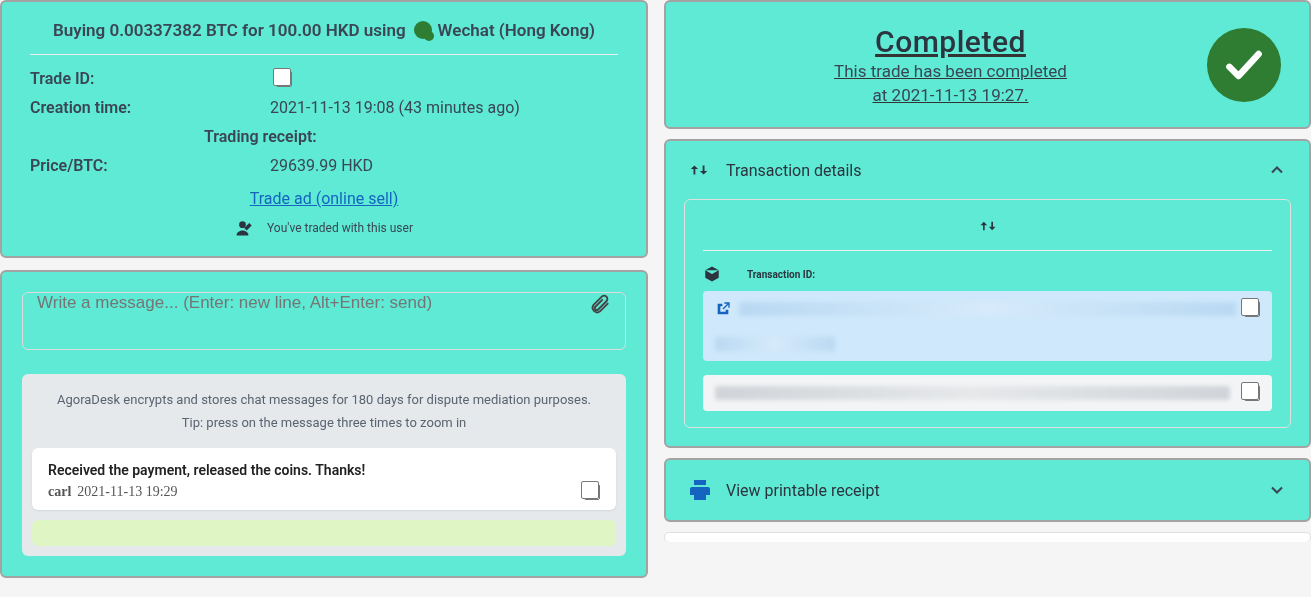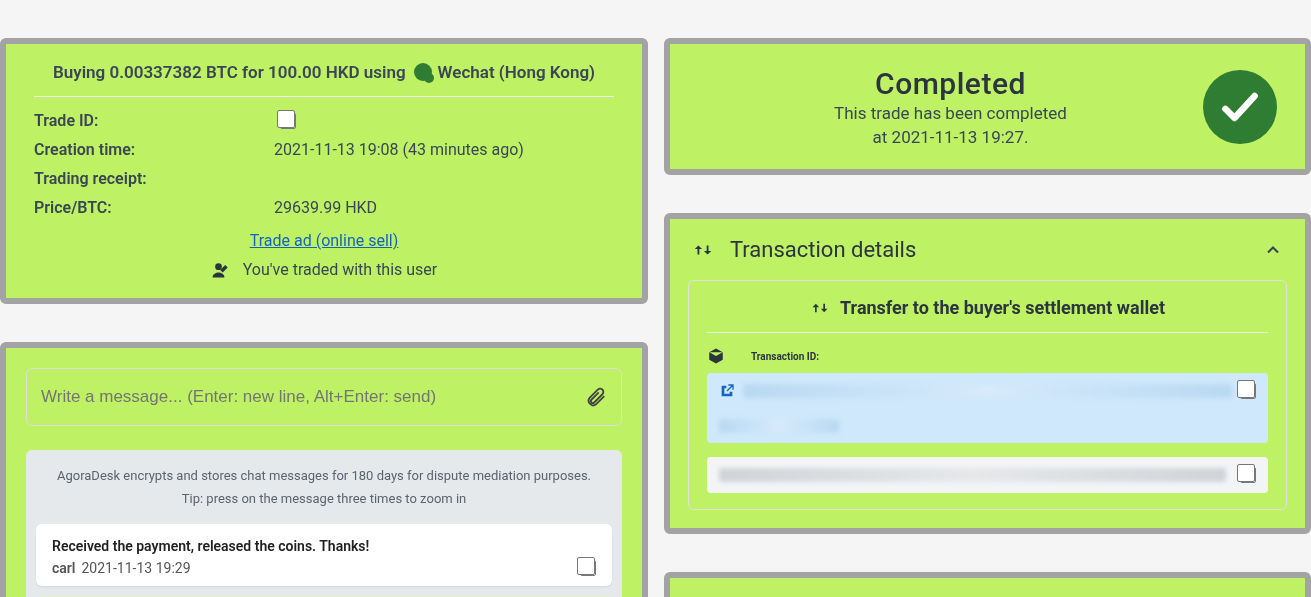--- a/index.html
+++ b/index.html
@@ -14,25 +14,24 @@
   }
   .layout {
     display: flex;
     gap: 16px;
     padding: 0;
   }
   .left-col { width: 648px; }
   .right-col { width: 647px; }
 
   .card {
-    background: #bef264;
-    border: 6px solid #a3a3a3;
+    background: #5eead4;
+    border: 2px solid #a3a3a3;
     border-radius: 6px;
     margin-bottom: 12px;
-    margin-top: 38px;
   }
 
   
   .summary-card { padding: 18px 28px 18px 28px; }
   .summary-title {
     text-align: center;
     font-size: 17px;
     font-weight: 600;
     color: #3a4656;
     padding-bottom: 14px;
@@ -52,46 +51,46 @@
     margin:0 2px 0 4px;
     vertical-align:middle;
   }
   .wechat-icon::after{
     content:"";
     position:absolute;
     width:10px;height:10px;border-radius:50%;
     background:#2e7d32;
     right:-2px;bottom:-2px;
   }
-  .info-row { display:flex; font-size:16px; color:#3a4656; margin-bottom:10px; align-items:center;}
+  .info-row { display:flex; font-size:16px; color:#3a4656; margin-bottom:10px; align-items:center;justify-content:center;}
   .info-label { width: 240px; font-weight:600; }
   .info-value { flex:1; display:flex; align-items:center; gap:6px;}
   .link { color:#1565c0; text-decoration: underline; cursor:pointer; }
   .copy-icon {
     width:16px;height:16px;
     border:1.5px solid #777; border-radius:2px;
     position:relative; cursor:pointer;
     margin-left:6px;
     flex-shrink:0;
   }
   .copy-icon::before{
     content:""; position:absolute;
     width:16px;height:16px;border:1.5px solid #777;border-radius:2px;
     left:-4px;top:-4px;background:#fff;
   }
   .online-dot{ width:12px;height:12px;border-radius:50%;background:#2e7d32;display:inline-block;margin-left:4px;}
   .seen-text{ color:#2e7d32; font-size:11px; line-height:1.1; margin-left:4px;}
   .center-row{ text-align:center; margin-top:14px;}
-  .traded-row{ display:flex; justify-content:center; gap:12px; margin-top:10px; color:#3a4656; font-size:16px;}
+  .traded-row{ display:flex; align-items:center; justify-content:center; gap:12px; margin-top:10px; color:#3a4656; font-size:12px;}
   .person-icon{ width:20px;height:20px;}
 
   
   .chat-card { padding: 20px; }
   .chat-input-row{
-    display:flex; align-items:center;
+    display:flex; align-items:flex-start;
     border:1px solid #ddd; border-radius:6px;
     padding: 0 14px;
     height:58px;
   }
   .chat-input{
     flex:1; border:none; outline:none; font-size:17px; color:#555; background:transparent;
   }
   .attach-icon{ width:22px;height:22px; color:#555; cursor:pointer;}
   .chat-body{
     margin-top:24px;
@@ -100,42 +99,42 @@
     padding:18px 10px 10px 10px;
     position:relative;
   }
   .chat-notice{ text-align:center; font-size:13px; color:#5a6470; margin-bottom:8px;}
   .chat-tip{ text-align:center; font-size:13px; color:#5a6470; margin-bottom:18px;}
   .chat-msg{
     background:#fff; border-radius:6px; padding:14px 16px 10px 16px; box-shadow:0 1px 2px rgba(0,0,0,0.08);
   }
   .chat-text{ font-size:14px; font-weight:600; color:#222; margin-bottom:6px;}
   .chat-meta{ display:flex; align-items:center; justify-content:space-between; font-size:14px; color:#555;}
-  .chat-meta-left{ display:flex; gap:6px;}
+  .chat-meta-left{ display:flex; gap:6px;font-family:Liberation Serif, serif;}
   .chat-meta .name{ font-weight:600;}
   .chat-next{
     margin-top:10px; background:#dff5c4; border-radius:6px; height:26px;
   }
 
   
-  .status-card{ padding:22px 28px 22px 28px; display:flex; align-items:center; justify-content:flex-end;}
+  .status-card{ padding:22px 28px 22px 28px; display:flex; align-items:center; justify-content:flex-end;text-decoration:underline;}
   .status-text{ text-align:center; flex:1;}
   .status-title{ font-size:30px; font-weight:500; letter-spacing:0.5px; color:#2b343f; margin-bottom:2px;}
   .status-sub{ font-size:17px; color:#3a4656; margin-bottom:4px;}
   .status-time{ font-size:17px; color:#3a4656;}
   .check-circle{
     width:74px;height:74px;border-radius:50%;background:#2e7d32;
     display:flex;align-items:center;justify-content:center;flex-shrink:0;
   }
   .check-circle svg{ width:44px;height:44px;}
 
   .section-card{}
   .section-header{
     display:flex; align-items:center; padding:18px 22px; cursor:pointer;
-    font-size:22px; color:#2b343f;
+    font-size:16px; color:#2b343f;
   }
   .section-header .sh-icon{ width:22px;height:22px; margin-right:16px; color:#2b343f;}
   .section-header .chev{ margin-left:auto; width:20px;height:20px; color:#3a4656;}
 
   .tx-panel{
     margin:0 18px 18px 18px;
     border:1px solid #e0e0e0; border-radius:6px;
     padding:16px 18px;
   }
   .tx-title{ display:flex; align-items:center; justify-content:center; gap:10px; font-size:18px; font-weight:700; color:#2b343f; padding-bottom:14px; border-bottom:1px solid #eee; margin-bottom:14px;}
@@ -260,21 +259,20 @@
         <svg class="chev" viewBox="0 0 24 24" fill="none" stroke="#3a4656" stroke-width="2.5">
             <polyline points="6 15 12 9 18 15"></polyline>
           </svg>
       </div>
 
       <div class="tx-panel">
         <div class="tx-title">
           <svg class="sh-icon" viewBox="0 0 24 24" fill="#2b343f" style="width:20px;height:20px;">
               <path d="M7 7l-4 4h3v6h2v-6h3zM17 17l4-4h-3V7h-2v6h-3z"></path>
             </svg>
-          <span>Transfer to the buyer's settlement wallet</span>
         </div>
 
         <div class="field-label">
           <svg class="box-icon" viewBox="0 0 24 24" fill="#2b343f">
               <path d="M12 2l9 5v10l-9 5-9-5V7z M12 2v20 M3 7l9 5 9-5"></path>
             </svg>
           <span>Transaction ID:</span>
         </div>
         <div class="field-box blue" style="flex-wrap:wrap;">
           <svg class="open-icon" viewBox="0 0 24 24" fill="none" stroke="#1565c0" stroke-width="2">

